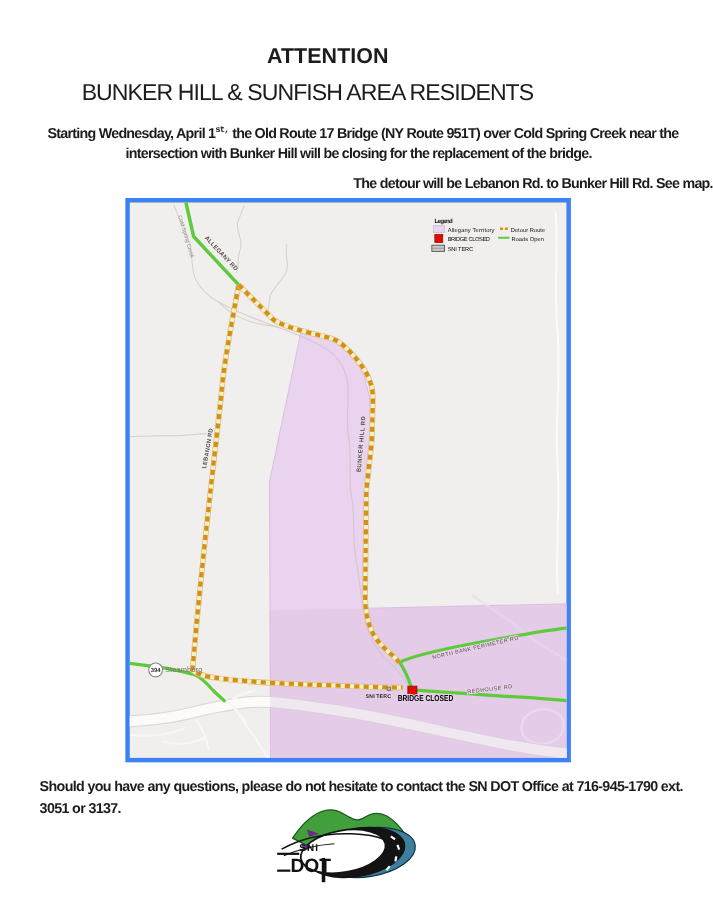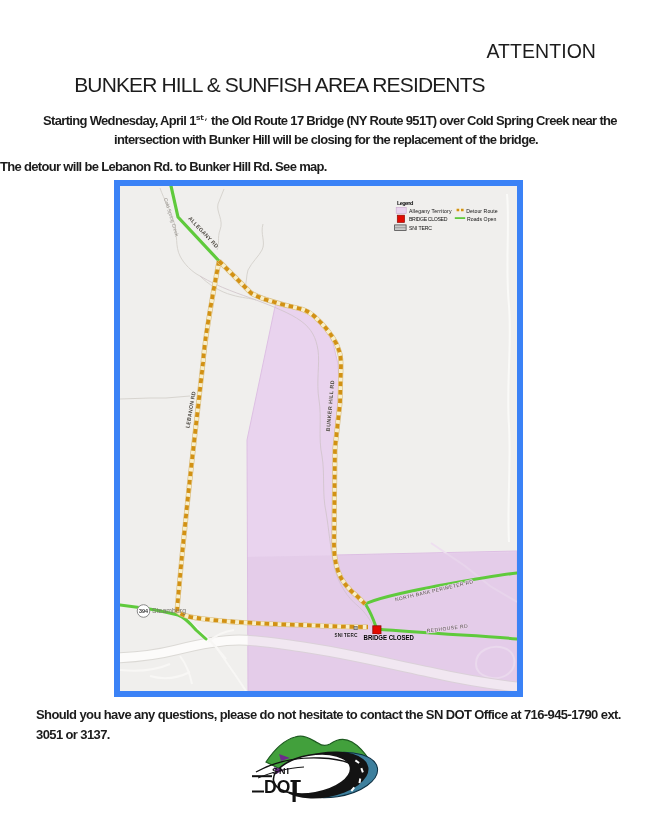--- a/index.html
+++ b/index.html
@@ -2,31 +2,31 @@
 <html><head>
 <meta charset="utf-8">
 <style>
   html,body{margin:0;padding:0;background:#ffffff;}
   body{width:648px;height:838px;position:relative;font-family:"Liberation Sans",sans-serif;color:#1c1c1c;overflow:hidden;}
   .abs{position:absolute;}
 </style>
 </head>
 <body>
 
-<div class="abs" id="t1" style="left:0;top:40px;width:596px;text-align:right;font-size:19.5px;font-weight:normal;letter-spacing:0.05px;">ATTENTION</div>
+<div class="abs" id="t1" style="left:0;top:40px;width:596px;text-align:center;font-size:19.5px;font-weight:bold;letter-spacing:0.05px;">ATTENTION</div>
 
 <div class="abs" id="t2" style="left:0;top:73px;width:559px;text-align:center;font-size:21px;font-weight:normal;letter-spacing:-0.86px;">BUNKER HILL &amp; SUNFISH AREA RESIDENTS</div>
 
 <div class="abs" id="t3" style="left:6px;top:112.5px;width:648px;text-align:center;font-size:13px;font-weight:bold;letter-spacing:-0.68px;white-space:nowrap;">Starting Wednesday, April 1<sup style="font-size:8px;font-family:Liberation Mono, monospace;">st,</sup> the Old Route 17 Bridge (NY Route 951T) over Cold Spring Creek near the</div>
 
 <div class="abs" id="t4" style="left:2px;top:132px;width:648px;text-align:center;font-size:13px;font-weight:bold;letter-spacing:-0.68px;white-space:nowrap;">intersection with Bunker Hill will be closing for the replacement of the bridge.</div>
 
-<div class="abs" id="t5" style="left:0;top:158.5px;width:648px;text-align:left;font-size:13px;font-weight:bold;letter-spacing:-0.68px;white-space:nowrap;">The detour will be Lebanon Rd. to Bunker Hill Rd. See map.</div>
+<div class="abs" id="t5" style="left:0;top:158.5px;width:648px;text-align:right;font-size:13px;font-weight:bold;letter-spacing:-0.68px;white-space:nowrap;">The detour will be Lebanon Rd. to Bunker Hill Rd. See map.</div>
 
-<div class="abs" style="left:114px;top:180px;width:397px;height:505px;border:6px solid #3b82f6;box-shadow:inset 0 0 0 1px #717171;background:#f0efed;">
+<div class="abs" style="left:114px;top:180px;width:397px;height:505px;border:4px solid #3b82f6;box-shadow:inset 0 0 0 1px #717171;background:#f0efed;">
 <svg width="397" height="505" viewBox="0 0 397 505" xmlns="http://www.w3.org/2000/svg" style="display:block">
 
   <rect x="0" y="0" width="397" height="505" fill="#f0efed"></rect>
 
   <g stroke="#d7d4cf" stroke-width="1" fill="none">
     <path d="M40,2 C44,14 50,22 54,36 C58,50 55,60 60,70 C64,78 72,86 80,90"></path>
     <path d="M104,3 L98,18 C96,26 104,34 100,44 C97,52 100,58 97,64"></path>
     <path d="M80,90 C88,98 100,106 112,109 C122,112 130,112 136,114"></path>
     <path d="M143,38 C140,48 146,56 142,64 C139,70 132,76 128,84 C126,90 127,98 124,104"></path>
     <path d="M0,213 L30,212 L46,212 L70,210"></path>

